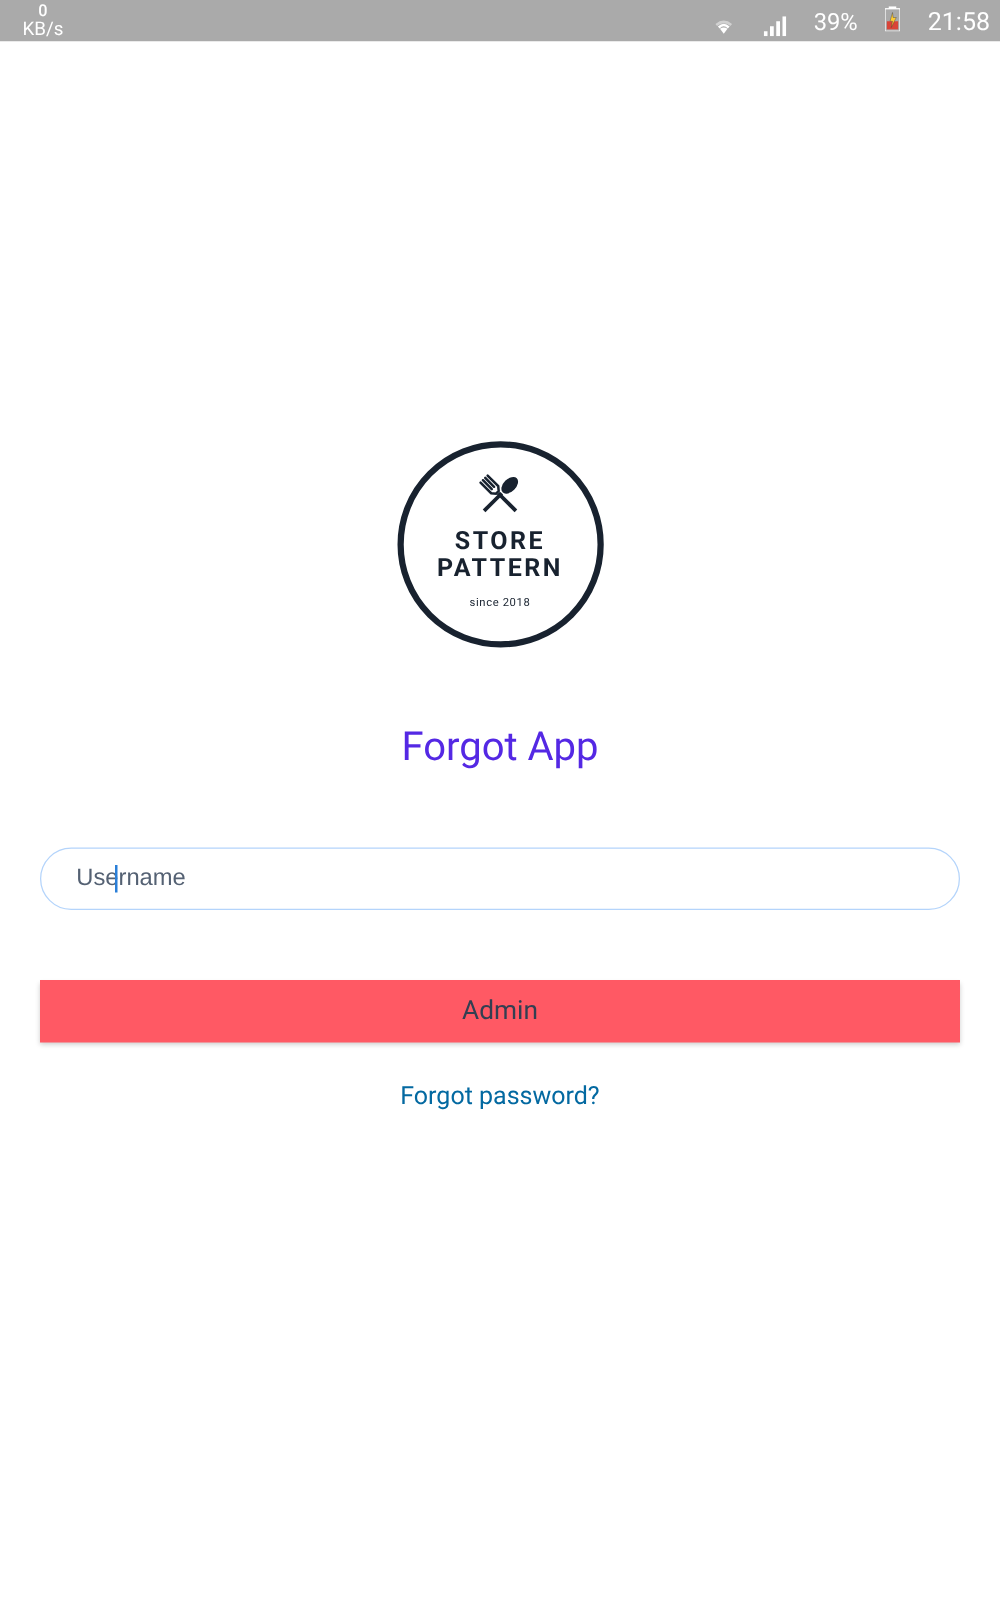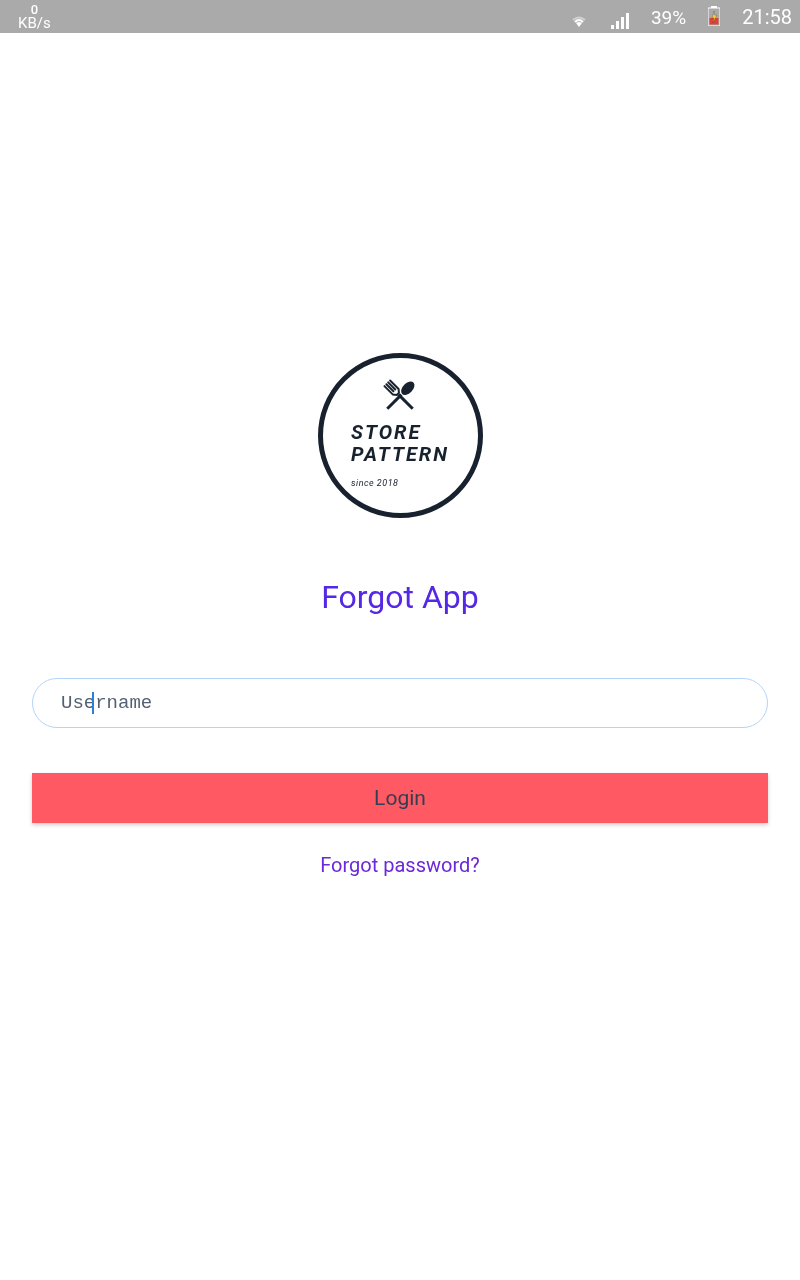--- a/index.html
+++ b/index.html
@@ -75,26 +75,26 @@
       align-items: center;
       justify-content: center;
     }
     .logo-icons {
       display: flex;
       justify-content: center;
       margin-bottom: 6px;
       margin-top: -5px;
     }
     .logo-text {
+      text-align: center;
       font-weight: 700;
       font-size: 20px;
       letter-spacing: 2px;
       line-height: 1.1;
       color: #18222f;
-      font-style: italic;
     }
     .logo-since {
       font-size: 9px;
       font-weight: 400;
       letter-spacing: 0.5px;
       margin-top: 14px;
     }
     .app-title {
       font-size: 32px;
       font-weight: 400;
@@ -104,22 +104,22 @@
     .input-field {
       width: 100%;
       max-width: 736px;
       height: 50px;
       border: 1px solid #425064;
       border-radius: 25px;
       padding: 0 28px;
       font-size: 19px;
       color: #425064;
       outline: none;
-      margin-bottom: 15px;
-      font-family: Liberation Mono, monospace;
+      margin-bottom: 26px;
+      font-family: Liberation Sans, sans-serif;
     }
     .input-field.focused {
       border: 1.5px solid #b4d4fb;
     }
     .input-field::placeholder {
       color: #425064;
       opacity: 0.9;
     }
     .login-button {
       width: 100%;
@@ -130,21 +130,21 @@
       color: #323f52;
       font-size: 21px;
       font-weight: 400;
       cursor: pointer;
       margin-top: 30px;
       box-shadow: 0 2px 4px rgba(0,0,0,0.2);
       font-family: inherit;
     }
     .forgot-link {
       margin-top: 30px;
-      color: #6d28d9;
+      color: #0369a1;
       font-size: 20px;
       text-decoration: none;
       cursor: pointer;
     }
     .caret {
       display: inline-block;
       width: 2px;
       height: 22px;
       background: #2a7fd8;
       position: absolute;
@@ -220,16 +220,16 @@
   </div>
 
   <h1 class="app-title">Forgot App</h1>
 
   <div class="input-wrapper">
     <input type="text" class="input-field focused" placeholder="Username" style="">
     <span class="caret"></span>
   </div>
 
 
-  <button class="login-button">Login</button>
+  <button class="login-button">Admin</button>
 
   <a class="forgot-link">Forgot password?</a>
 </div>
 
 </body></html>

